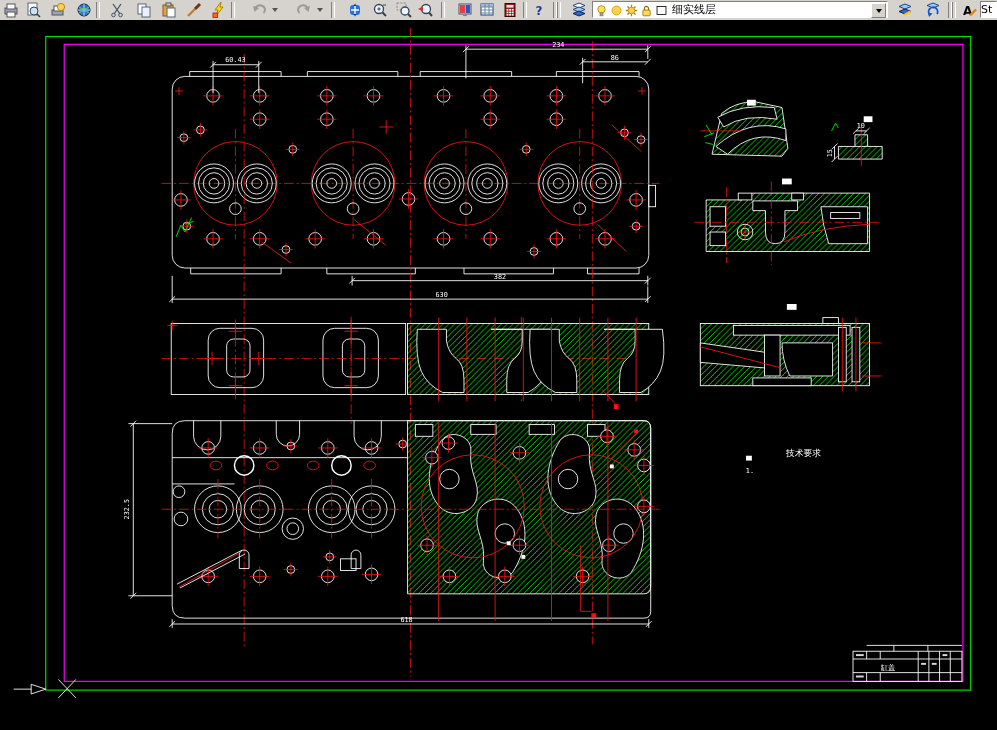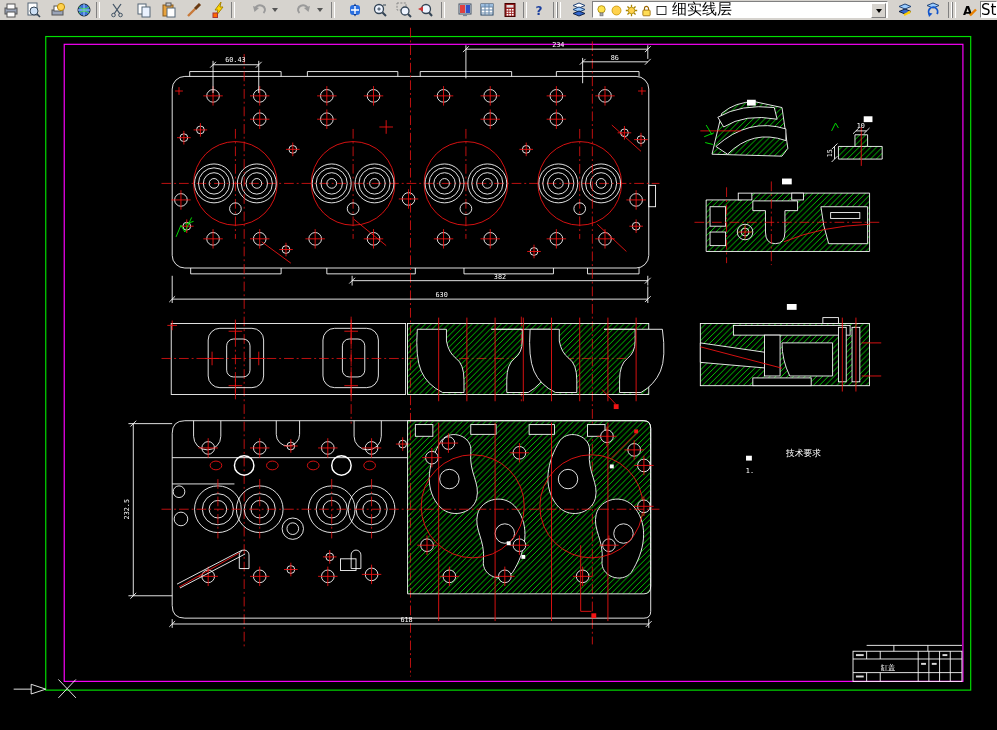--- a/index.html
+++ b/index.html
@@ -5,21 +5,21 @@
   html,body{margin:0;padding:0;background:#000;}
   .app{position:relative;width:997px;height:730px;overflow:hidden;background:#000;font-family:"Liberation Sans",sans-serif;}
   
   .toolbar{position:absolute;left:0;top:0;width:997px;height:20px;background:#d6d3ce;border-bottom:1px solid #808080;}
   .tbi{position:absolute;top:1px;width:18px;height:18px;display:flex;align-items:center;justify-content:center;}
   .tbi svg{width:16px;height:16px;}
   .sep{position:absolute;top:2px;width:2px;height:16px;border-left:1px solid #808080;border-right:1px solid #fff;}
   .caret{position:absolute;top:8px;width:0;height:0;border-left:3px solid transparent;border-right:3px solid transparent;border-top:4px solid #555;}
   .combo{position:absolute;top:1px;height:17px;background:#fff;border:1px solid;border-color:#808080 #fff #fff #808080;display:flex;align-items:center;box-sizing:border-box;}
   .combo .ci{width:13px;height:13px;margin-left:2px;flex:0 0 auto;}
-  .combo .ctext{font-size:15px;color:#000;margin-left:4px;white-space:nowrap;font-family:"DejaVu Sans","Liberation Sans",sans-serif;}
+  .combo .ctext{font-size:11px;color:#000;margin-left:4px;white-space:nowrap;font-family:"DejaVu Sans","Liberation Sans",sans-serif;}
   .combo .cbtn{position:absolute;right:1px;top:1px;width:13px;height:13px;background:#d6d3ce;border:1px solid;border-color:#fff #808080 #808080 #fff;display:flex;align-items:center;justify-content:center;}
   .combo .cbtn i{width:0;height:0;border-left:3px solid transparent;border-right:3px solid transparent;border-top:4px solid #000;}
   
   .canvas{position:absolute;left:0;top:20px;background:#000;}
   .w{fill:none;stroke:#fff;stroke-width:0.9;}
   .wb{fill:none;stroke:#fff;stroke-width:1.5;}
   .wf{fill:#fff;}
   .r{fill:none;stroke:#f21414;stroke-width:0.9;}
   .rd{fill:none;stroke:#f21414;stroke-width:0.8;stroke-dasharray:10 3 2 3;}
   .rf{fill:#f21414;}

